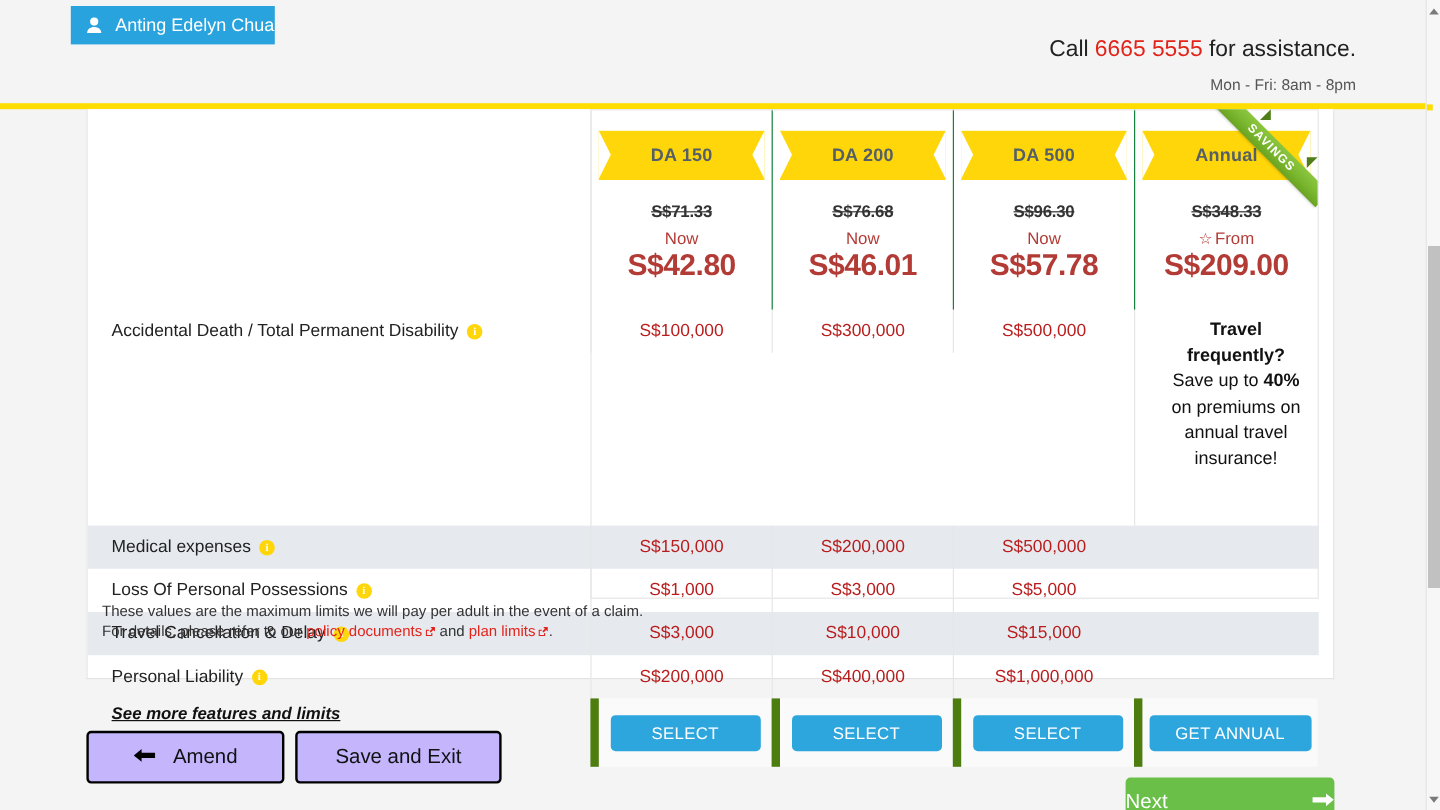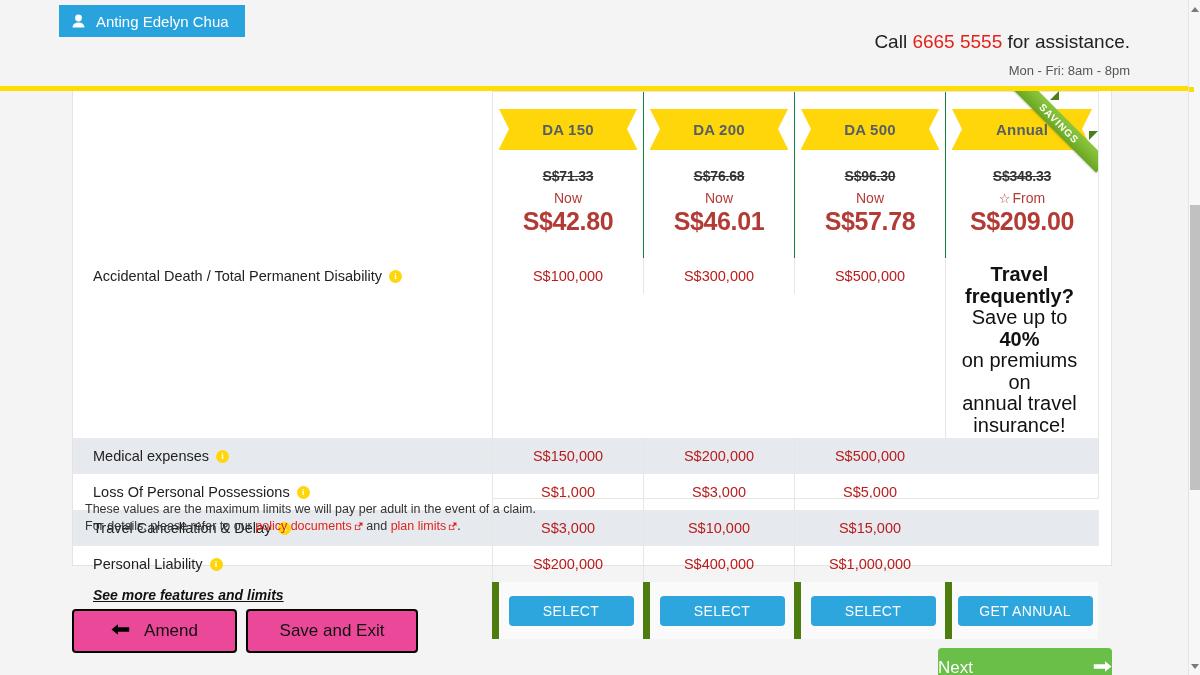--- a/index.html
+++ b/index.html
@@ -17,21 +17,21 @@
     position: absolute; left: 0; top: 0;
     width: 1188px; height: 86px;
     background: #f4f4f4;
   }
   .user-pill {
     position: absolute; left: 59px; top: 5px;
     height: 32px;
     background: #29a3dd;
     color: #fff;
     display: flex; align-items: center;
-    padding: 0 16px 0 12px;
+    padding: 0 0 0 12px;
     font-size: 15px;
     cursor: pointer;
   }
   .user-pill .uicon {
     width: 14px; height: 15px;
     margin-right: 11px;
     display: flex; align-items: center; justify-content: center;
   }
   .call-line {
     position: absolute; right: 58px; top: 31px;
@@ -177,23 +177,23 @@
     width: 151px;
     height: 36px;
     border-left: 1px solid #e6e6e6;
     display: flex; align-items: center; justify-content: center;
     font-size: 14.5px;
     color: #b91c1c;
   }
   .td-annual-promo {
     width: 153px;
     border-left: 1px solid #e6e6e6;
-    padding: 6px 8px 0 3px;
+    padding: 6px 8px 0 24px;
     text-align: center;
-    font-size: 20px;
+    font-size: 15px;
     line-height: 21.5px;
     color: #111;
   }
   .td-annual-promo b { font-weight: bold; }
 
   .info-dot {
     display: inline-flex; align-items: center; justify-content: center;
     width: 13px; height: 13px;
     border-radius: 50%;
     background: #ffd60a;
@@ -269,21 +269,21 @@
     width: 9px; height: 9px;
     margin-left: 2px;
     position: relative;
     vertical-align: -1px;
   }
 
   
   .btn-outline {
     position: absolute;
     height: 44px;
-    background: #ec4899;
+    background: #c4b5fd;
     border: 2px solid #000;
     border-radius: 4px;
     font-size: 17px;
     font-family: "Liberation Sans", sans-serif;
     color: #111;
     cursor: pointer;
     display: flex; align-items: center; justify-content: center;
     gap: 14px;
   }
   #amend-button { left: 72px; top: 609px; width: 165px; }

